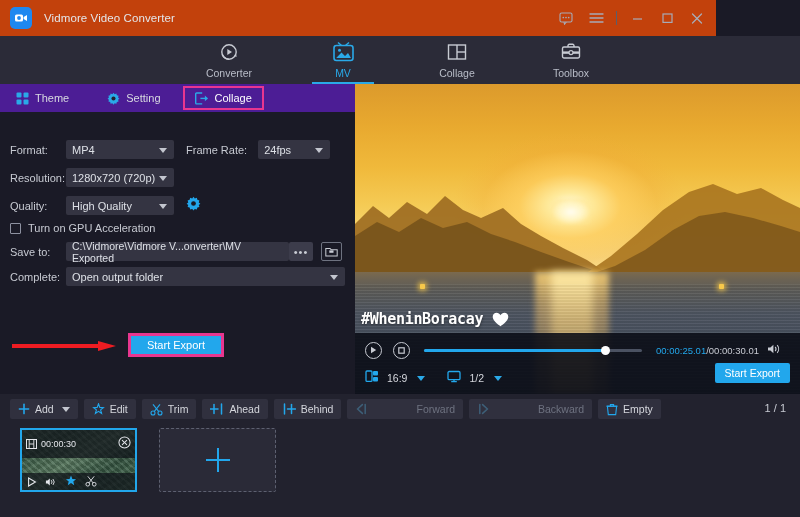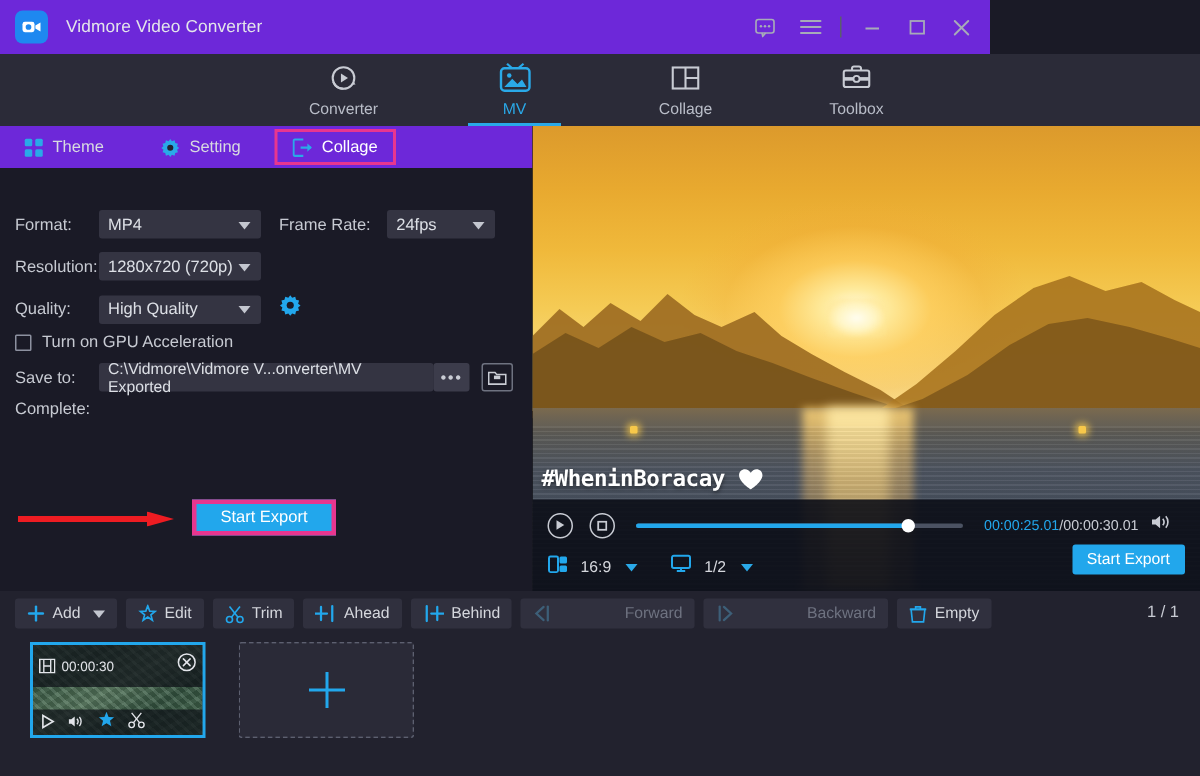--- a/index.html
+++ b/index.html
@@ -11,22 +11,22 @@
   }
   #app {
     position: relative;
     width: 800px; height: 517px;
     background: #1a1a26;
     color: #d5d7dd;
   }
 
   
   .titlebar {
-    position: absolute; left: 0; top: 0; width: 660px; height: 36px;
-    background: #6d28d9;
+    position: absolute; left: 0; top: 0; width: 716px; height: 36px;
+    background: #c2410c;
     display: flex; align-items: center;
   }
   .logo {
     width: 22px; height: 22px; margin-left: 10px;
     background: #1e88f0; border-radius: 5px;
     display: flex; align-items: center; justify-content: center;
   }
   .logo svg { display:block; }
   .app-title {
     margin-left: 12px; font-size: 11.5px; color: #e4e6ea; letter-spacing: .1px;
@@ -56,21 +56,21 @@
   .navtab .nt-lab { font-size: 10.5px; color: #b9bdc8; margin-top: 3px; }
   .navtab.active .nt-lab { color: #2aa9e8; }
   .navtab.active::after {
     content:""; position:absolute; left: 8px; right: 8px; bottom: -5px; height: 2px;
     background: #2aa9e8;
   }
 
   
   .subtabs {
     position: absolute; left: 0; top: 84px; width: 355px; height: 28px;
-    background: #6d28d9;
+    background: #4c1d95;
     display: flex; align-items: center;
   }
   .subtab { display:flex; align-items:center; gap:6px; height:22px; padding: 0 8px; margin-left:8px; }
   .subtab .st-lab { font-size: 11px; color: #d8dae0; }
   .subtab.sel { border: 2px solid #e8368f; padding: 0 10px; height: 24px; margin-left: 14px; }
   .subtab.sel .st-lab { color: #ffffff; }
 
   .leftpanel {
     position: absolute; left: 0; top: 112px; width: 355px; height: 282px;
     background: #1a1a26;
@@ -413,20 +413,24 @@
       <div class="folderbtn" style="margin-left:8px">
         <svg width="13" height="11" viewBox="0 0 14 12">
           <path d="M.8 2.6 h4.6 l1.2 1.4 h6.6 v7 H.8 z" fill="none" stroke="#c9ccd4" stroke-width="1.1"></path>
           <rect x="4.6" y="4.8" width="4.6" height="2.6" fill="#c9ccd4"></rect>
         </svg>
       </div>
     </div>
 
     <div class="row" style="left:10px; top:155px;">
       <span class="lbl" style="width:56px">Complete:</span>
+      <div class="select" style="width:279px">
+        <span>Open output folder</span>
+        <i class="caret"></i>
+      </div>
     </div>
   </div>
 
   <svg class="arrow" viewBox="0 0 104 10">
     <line x1="0" y1="5" x2="88" y2="5" stroke="#ee1c22" stroke-width="4"></line>
     <path d="M86 0 L104 5 L86 10 Z" fill="#ee1c22"></path>
   </svg>
 
   <div class="startexport-wrap">
     <div class="startexport">Start Export</div>

